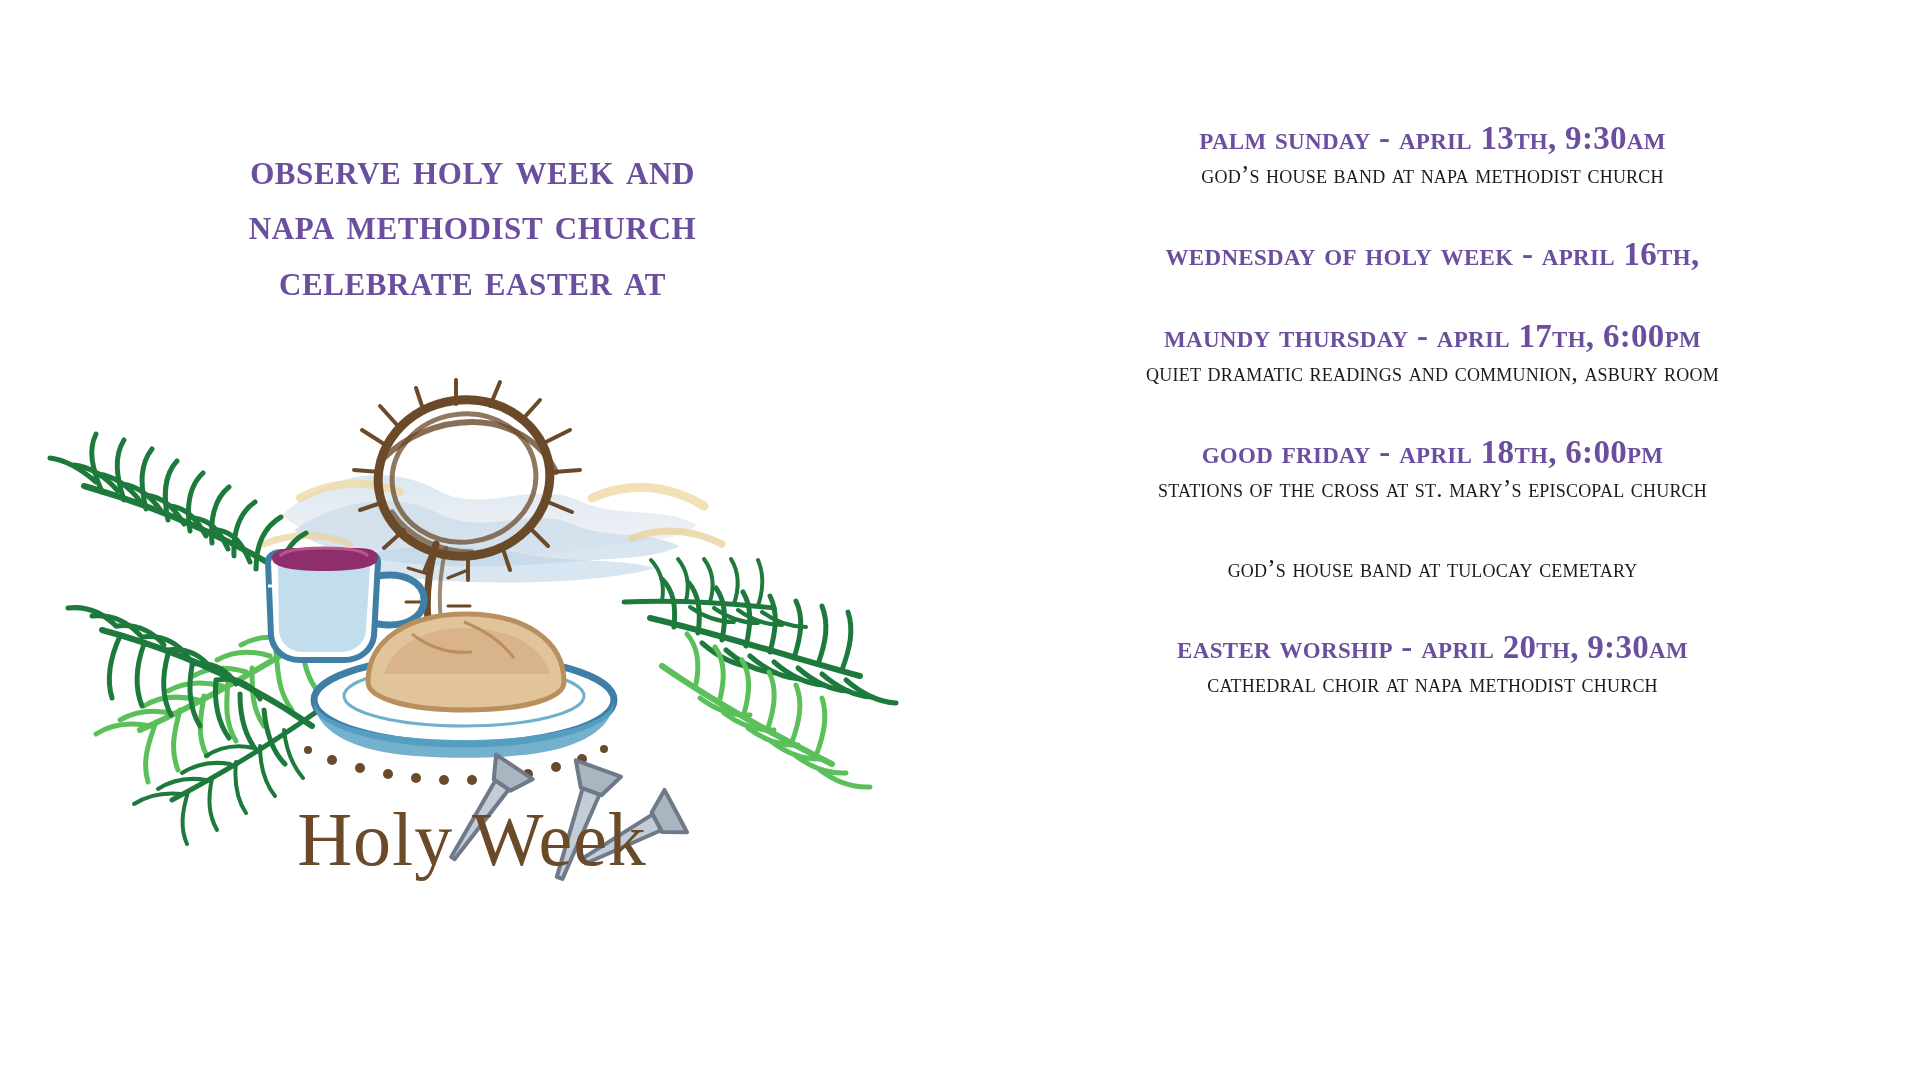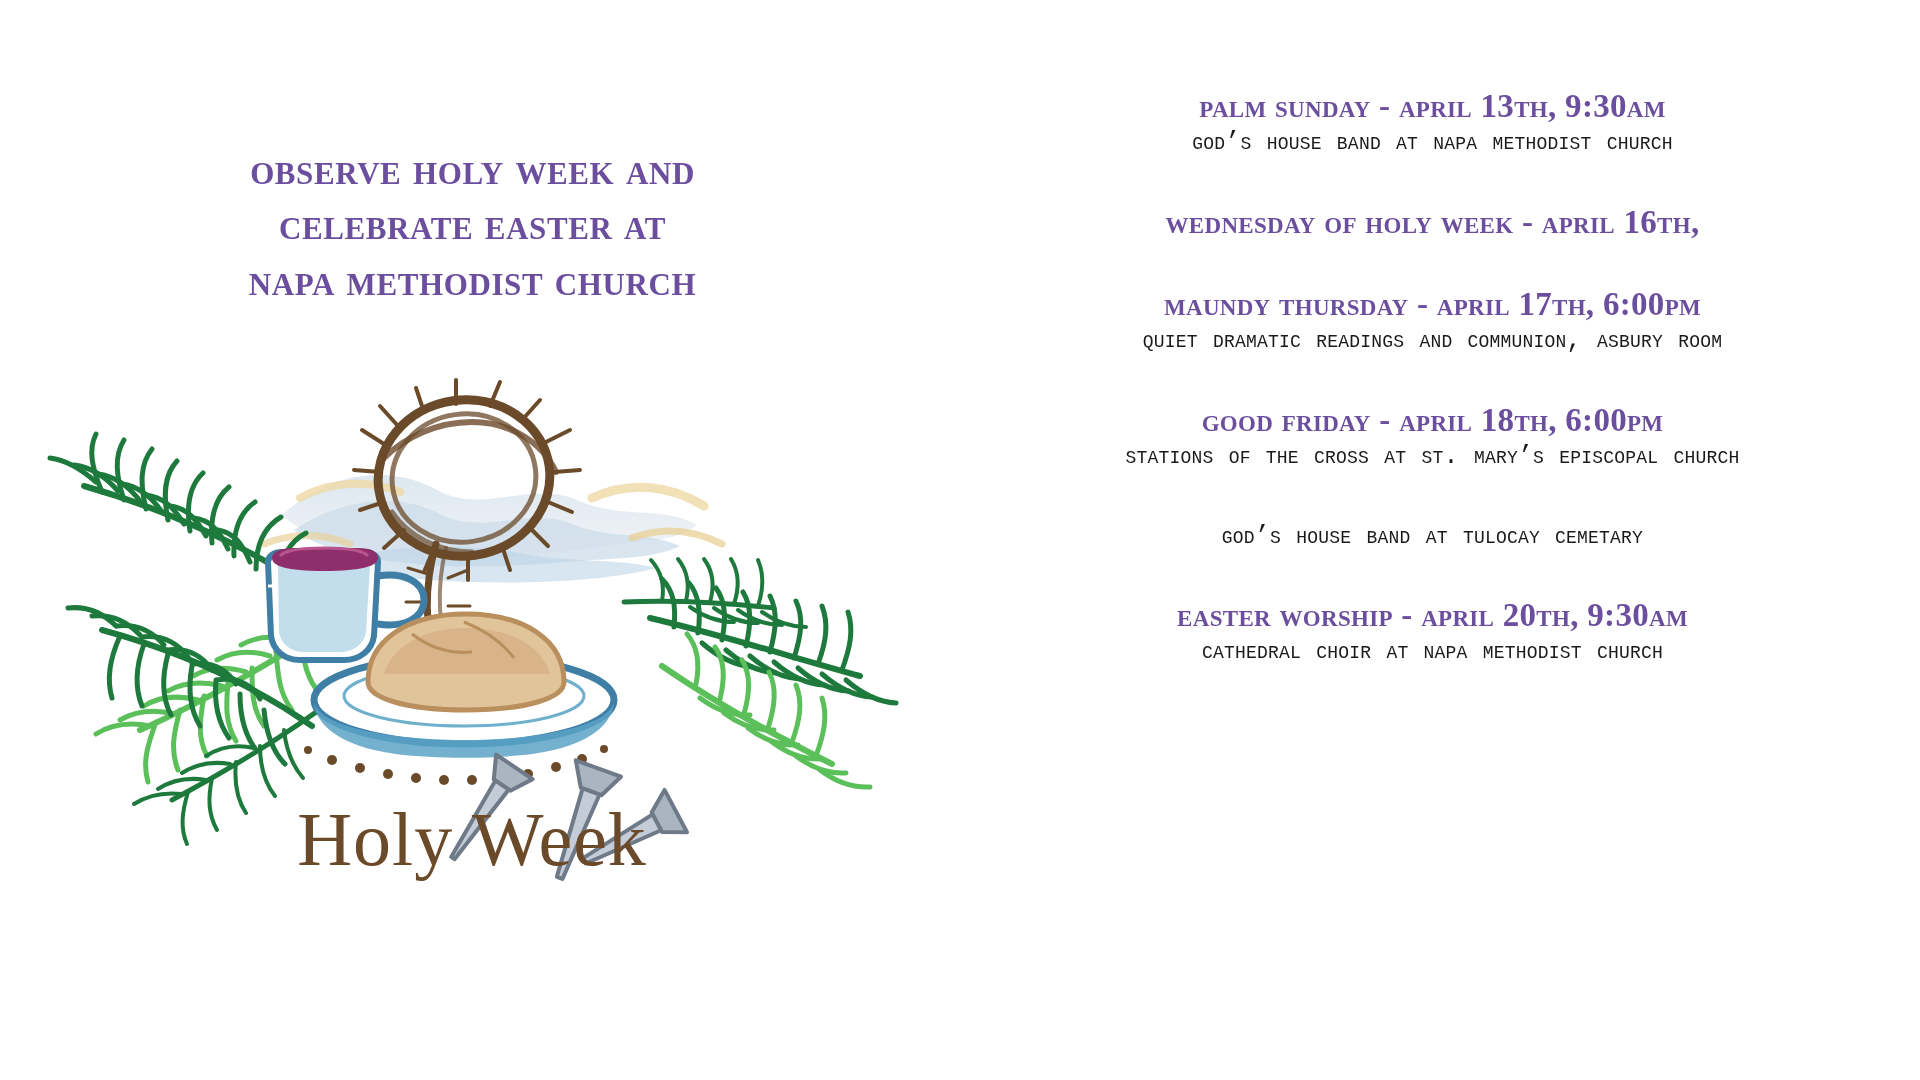--- a/index.html
+++ b/index.html
@@ -50,21 +50,21 @@
     top: 330px;
     width: 880px;
     height: 560px;
   }
   .art-wrap svg { display: block; width: 100%; height: 100%; }
 
   
   .right-col {
     width: 975px;
     position: relative;
-    padding-top: 88px;
+    padding-top: 120px;
     box-sizing: border-box;
   }
   .events {
     display: flex;
     flex-direction: column;
     gap: 46px;
   }
   .event {
     text-align: center;
     padding: 0 10px;
@@ -75,42 +75,42 @@
     font-weight: bold;
     font-size: 33px;
     line-height: 1.1;
     letter-spacing: 0.3px;
     font-variant: small-caps;
     text-transform: lowercase;
     white-space: nowrap;
   }
   .event-sub {
     color: #1a1a1a;
-    font-family: Liberation Mono, monospace;
+    font-family: Liberation Serif, serif;
     font-weight: normal;
     font-size: 25px;
     line-height: 1.18;
     margin-top: 4px;
     letter-spacing: 0.2px;
     font-variant: small-caps;
     text-transform: lowercase;
     white-space: nowrap;
   }
 </style>
 </head>
 <body>
 
 <div class="poster">
 
   <div class="left-col">
 
     <div class="headline">
       <span class="ln">Observe Holy Week and</span>
+      <span class="ln">Napa Methodist Church</span>
       <span class="ln">Celebrate Easter at</span>
-      <span class="ln">Napa Methodist Church</span>
     </div>
 
     <div class="art-wrap">
       <svg viewBox="0 0 880 560" xmlns="http://www.w3.org/2000/svg">
         <defs>
           <linearGradient id="hillg" x1="0" y1="0" x2="0" y2="1">
             <stop offset="0%" stop-color="#dbe6ef"></stop>
             <stop offset="100%" stop-color="#f2f5f8"></stop>
           </linearGradient>
         </defs>

